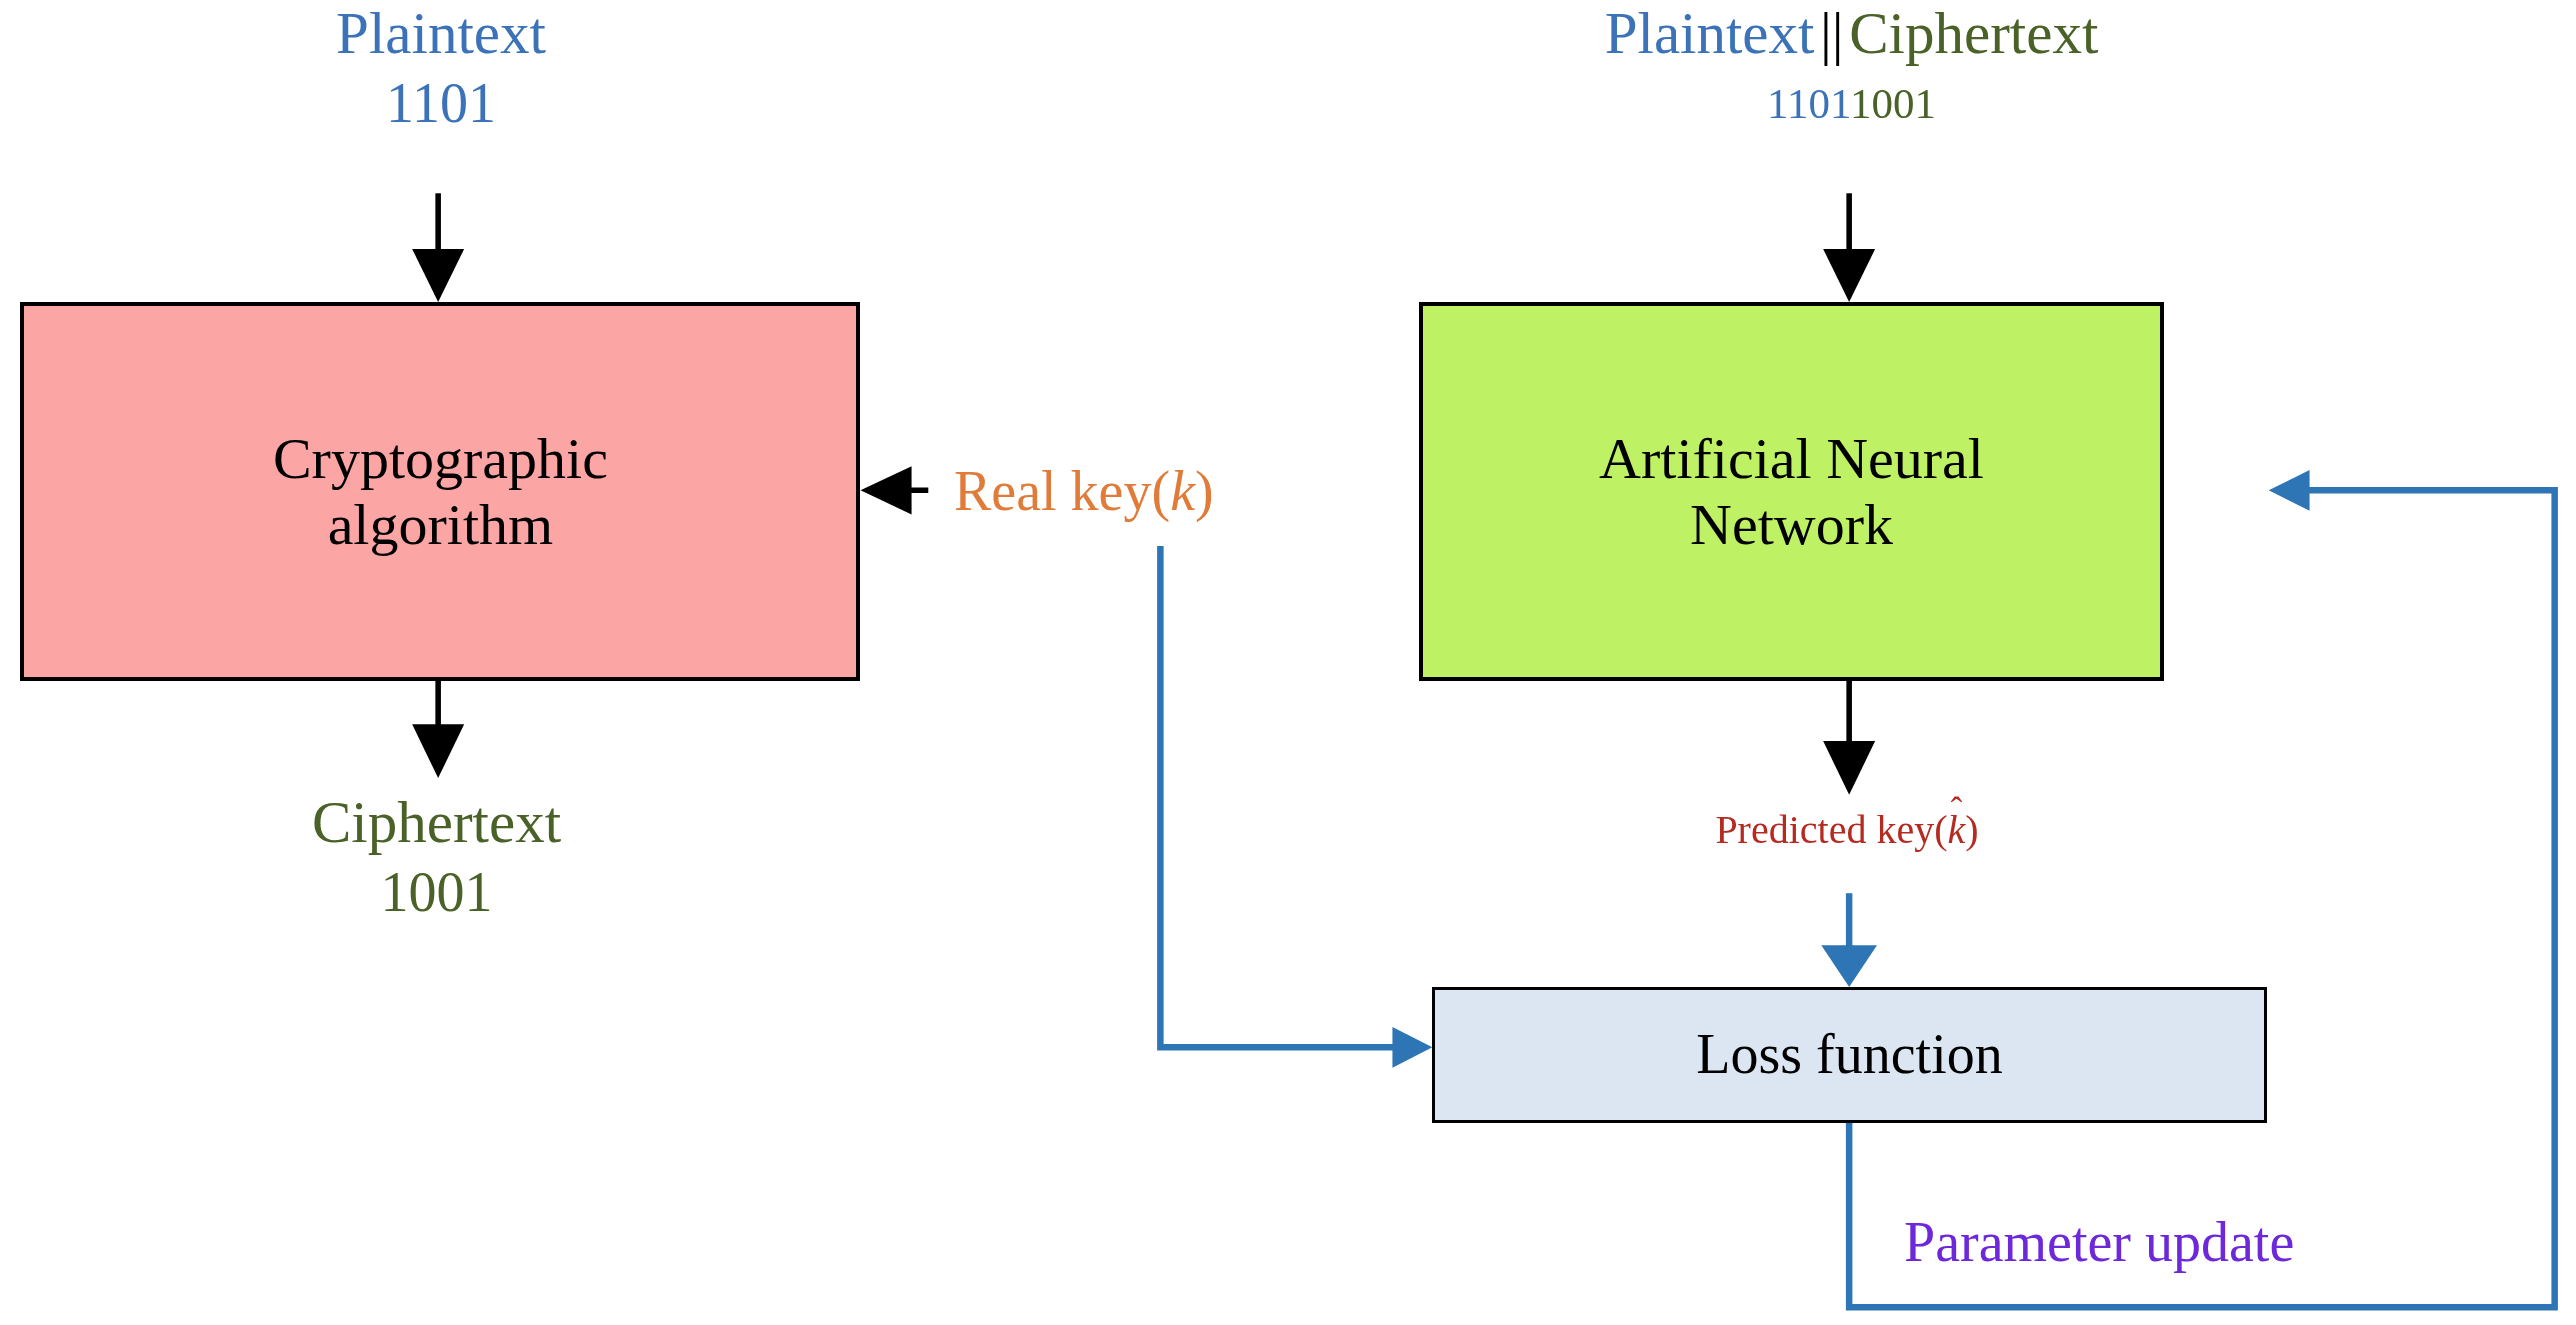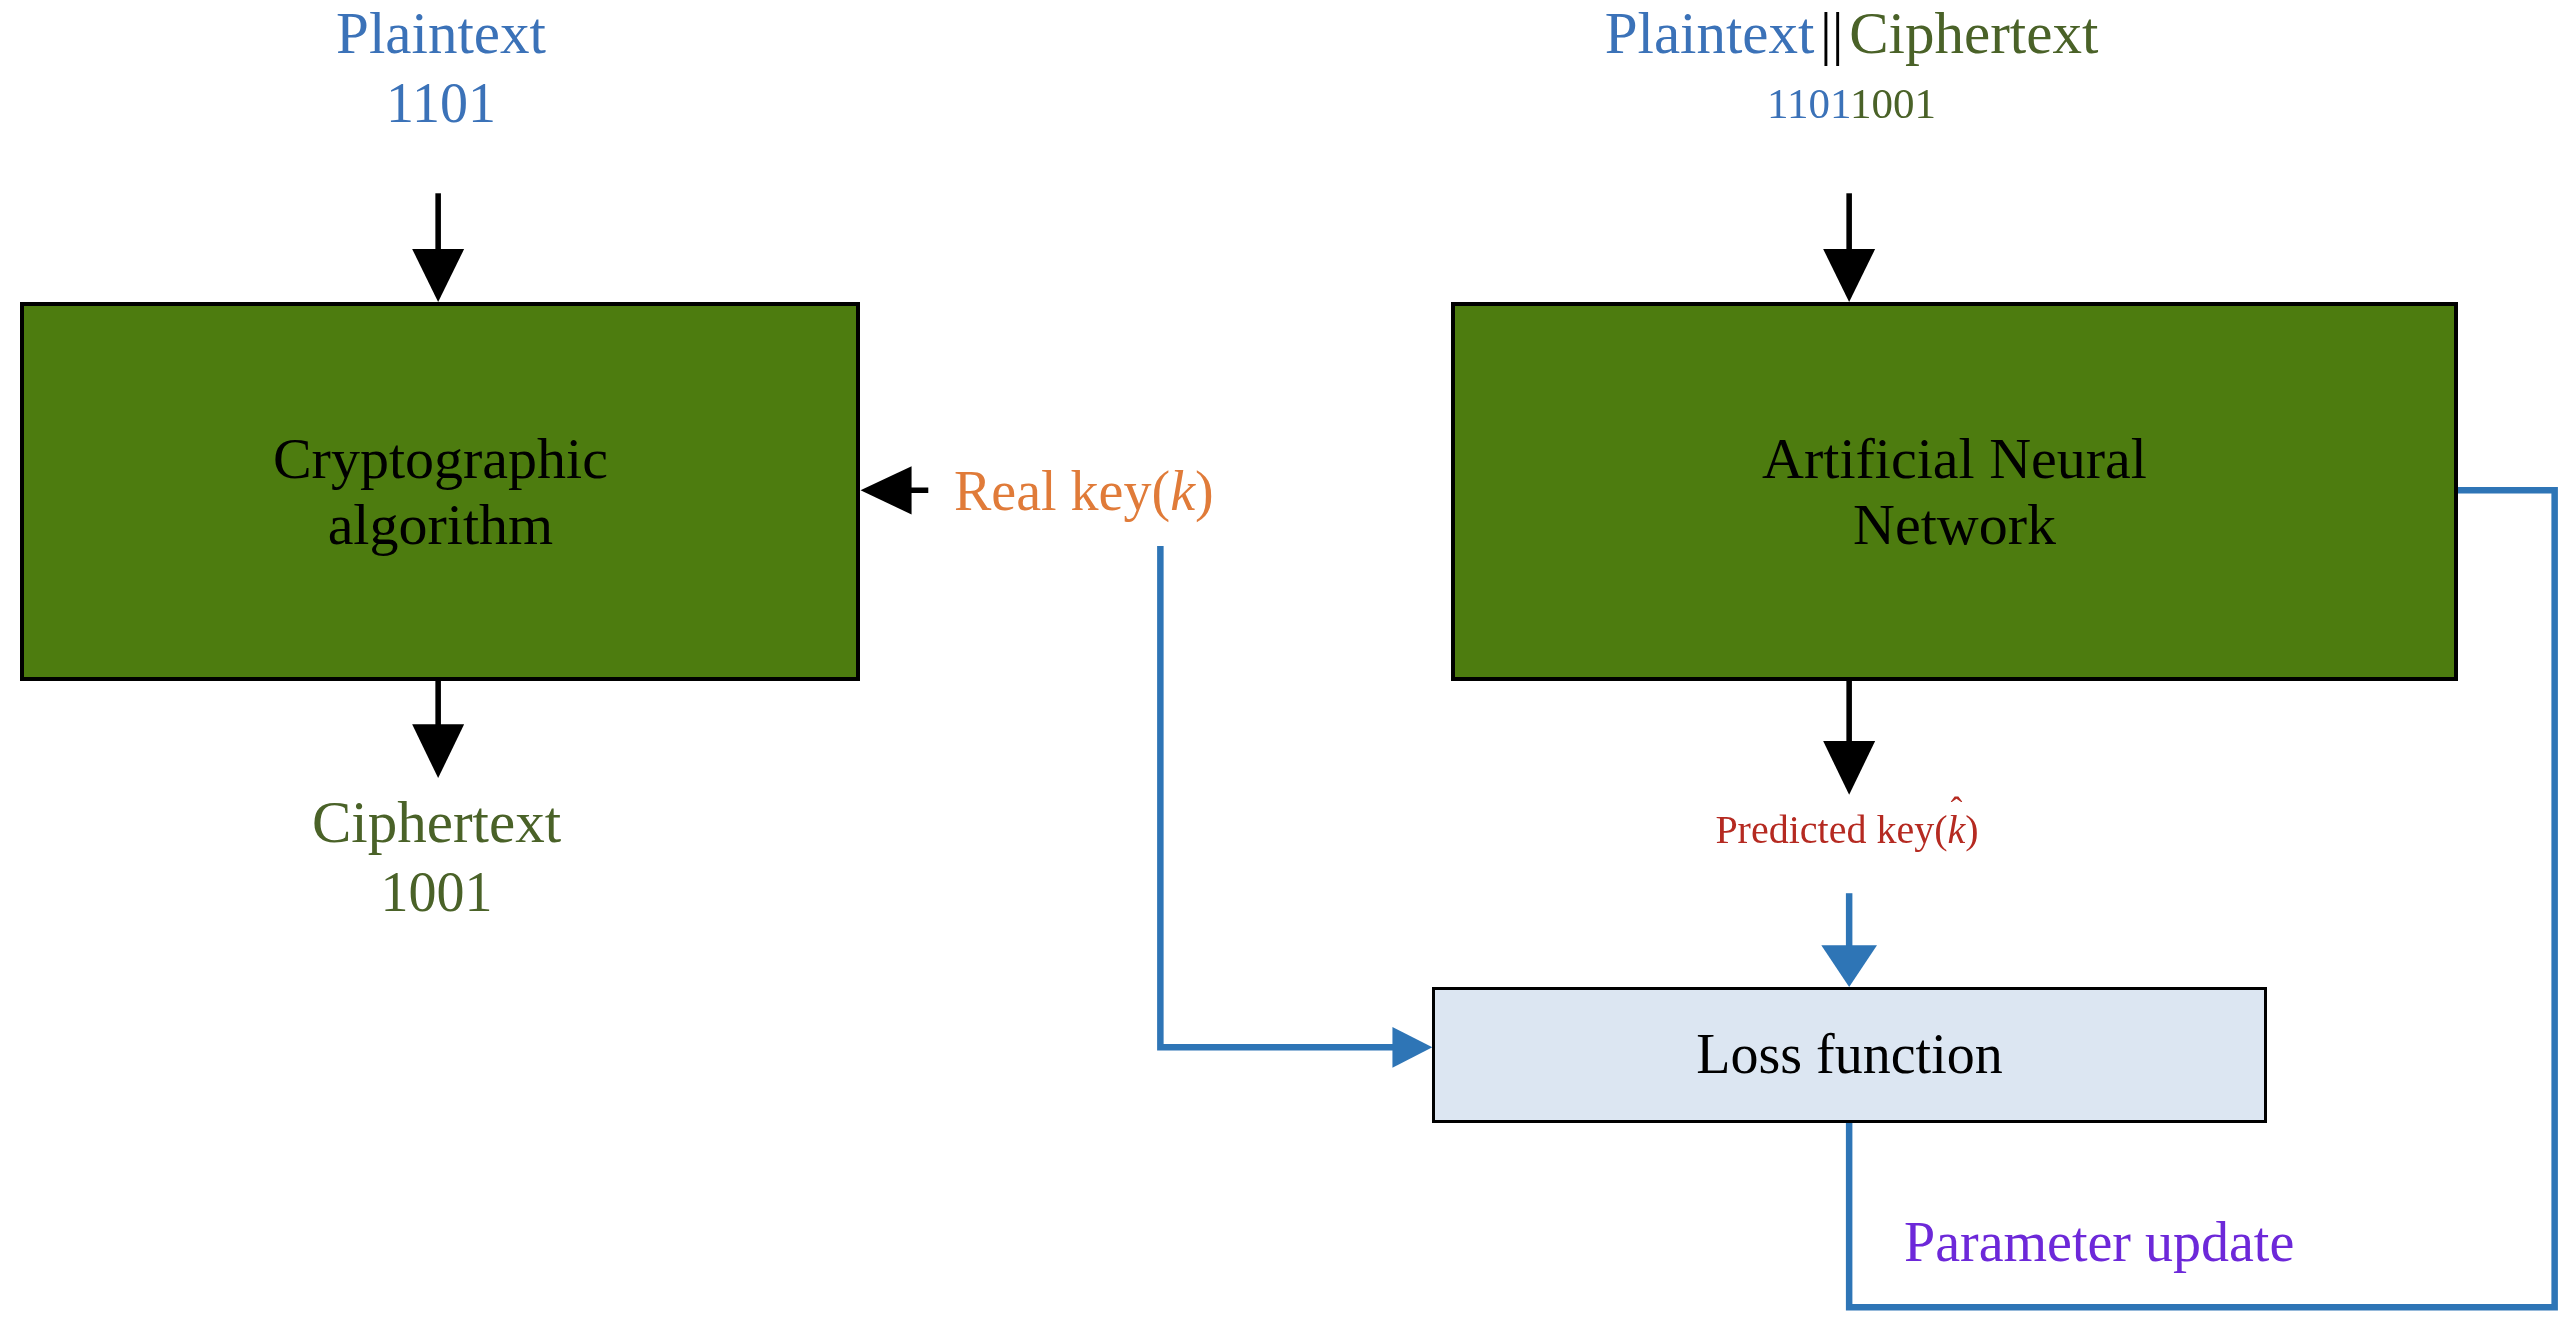--- a/index.html
+++ b/index.html
@@ -76,30 +76,29 @@
     margin-top: 14px;
   }
   #plaintext-cipher-block .bits-a { color: #3b72b8; }
   #plaintext-cipher-block .bits-b { color: #4a6228; }
   
   #crypto-box {
     left: 20.4px;
     top: 302px;
     width: 840px;
     height: 379px;
-    background: #4d7c0f;
+    background: #fca5a5;
   }
   #crypto-box .node-label { font-size: 58px; }
   #ann-box {
     left: 1419px;
     top: 302px;
-    width: 1007px;
+    width: 745px;
     height: 379px;
-    background: #4d7c0f;
-    margin-left: 32px;
+    background: #bef264;
   }
   #ann-box .node-label { font-size: 58px; }
   #loss-box {
     left: 1432px;
     top: 987px;
     width: 835px;
     height: 136px;
     background: #dce6f2;
     border-width: 3.7px;
   }

